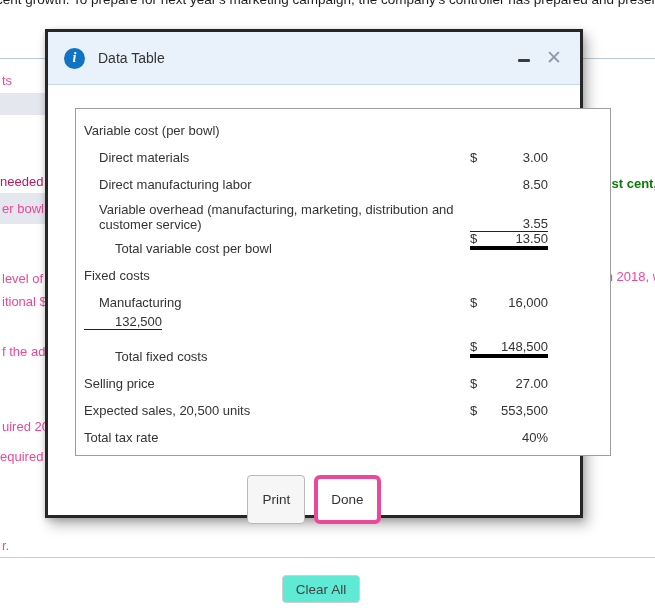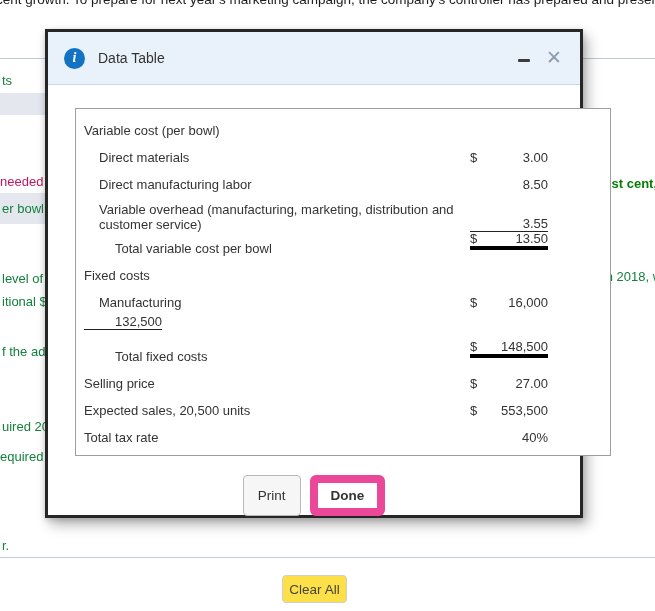--- a/index.html
+++ b/index.html
@@ -8,35 +8,35 @@
   .stage { position:relative; width:655px; height:611px; overflow:hidden; background:#fff; }
 
   
   .top-text { position:absolute; top:-8px; left:-4px; width:720px; white-space:nowrap;
               font-size:13.5px; color:#1c1c1c; line-height:16px; }
   .divider-top { position:absolute; top:58px; left:0; width:655px; height:1px; background:#b9cbd8; }
   .divider-bottom { position:absolute; top:557px; left:0; width:655px; height:1px; background:#c2ced6; }
   .band { position:absolute; left:0; background:#e4e7ee; }
   .band.b1 { top:93px; width:52px; height:22px; }
   .band.b2 { top:193px; width:52px; height:31px; }
-  .frag { position:absolute; font-size:13px; color:#15803d; white-space:nowrap; }
+  .frag { position:absolute; font-size:13px; color:#ec4899; white-space:nowrap; }
   [data-name="fragment-ts"]        { top:73px;  left:2px; }
   [data-name="fragment-needed"]    { top:174px; left:0;   font-weight:normal; color:#be185d; }
   [data-name="fragment-er-bowl"]   { top:201px; left:2px; }
   [data-name="fragment-level-of"]  { top:271px; left:2px; }
   [data-name="fragment-itional"]   { top:294px; left:2px; }
   [data-name="fragment-f-the-add"] { top:344px; left:2px; }
   [data-name="fragment-uired"]     { top:419px; left:2px; }
   [data-name="fragment-equired"]   { top:449px; left:0px; }
   [data-name="fragment-r"]         { top:538px; left:2px; }
   [data-name="fragment-nearest-cent"] { top:176px; left:592px; font-weight:bold; color:#067d06; }
   [data-name="fragment-in-2018"]      { top:269px; left:592px; }
 
-  .clear-all-btn { position:absolute; top:575px; left:282px; width:65px; height:28px;
-                   background:#fde047; border:1px solid #cfcfcf; border-radius:4px;
+  .clear-all-btn { position:absolute; top:575px; left:282px; width:78px; height:28px;
+                   background:#5eead4; border:1px solid #cfcfcf; border-radius:4px;
                    font-size:13.5px; color:#444; font-family:inherit; cursor:pointer; }
 
   
   .dialog { position:absolute; left:45px; top:29px; width:538px; height:489px;
             background:#fff; border:3px solid #262626;
             box-shadow:5px 7px 12px rgba(0,0,0,.28), 0 2px 6px rgba(0,0,0,.18); }
   .titlebar { position:relative; height:53px; background:#e9f2fb; border-bottom:1px solid #c6d9ea;
               display:flex; align-items:center; padding-left:16px; }
   .info-icon { width:21px; height:21px; border-radius:50%; background:#1273c4; color:#fff;
                font-family:"Liberation Serif", serif; font-weight:bold; font-style:italic;
@@ -60,22 +60,22 @@
   .t-amount .num { margin-left:auto; text-align:left; }
   .rule-single { border-bottom:1.5px solid #222; }
   .rule-double { border-bottom:4px solid #000; }
   .lift { transform:translateY(-8px); }
   .valign-bottom { align-self:flex-end; margin-bottom:3px; }
   .row-tall { min-height:37px; }
 
   .dlg-buttons { display:flex; justify-content:center; gap:9px; margin:19px 0 12px -27px; width:532px; }
   .print-btn { background:#f6f6f6; border:1px solid #b9b9b9; border-radius:4px;
                padding:6px 14px; font-size:13.5px; color:#333; font-family:inherit; cursor:pointer; }
-  .done-btn { background:#fff; border:8px solid #ec4899; border-radius:6px;
-              padding:5px 13px; font-size:13.5px; color:#333; font-family:inherit; cursor:pointer;font-weight:bold; }
+  .done-btn { background:#fff; border:4px solid #ec4899; border-radius:6px;
+              padding:13px 13px; font-size:13.5px; color:#333; font-family:inherit; cursor:pointer; }
 </style>
 </head>
 <body>
 
 <div class="stage" data-name="page">
 
   <div class="top-text" data-name="problem-statement-text">cent growth. To prepare for next year's marketing campaign, the company's controller has prepared and presente</div>
   <div class="divider-top" data-name="top-divider"></div>
   <div class="band b1" data-name="highlight-band"></div>
   <div class="band b2" data-name="highlight-band"></div>

